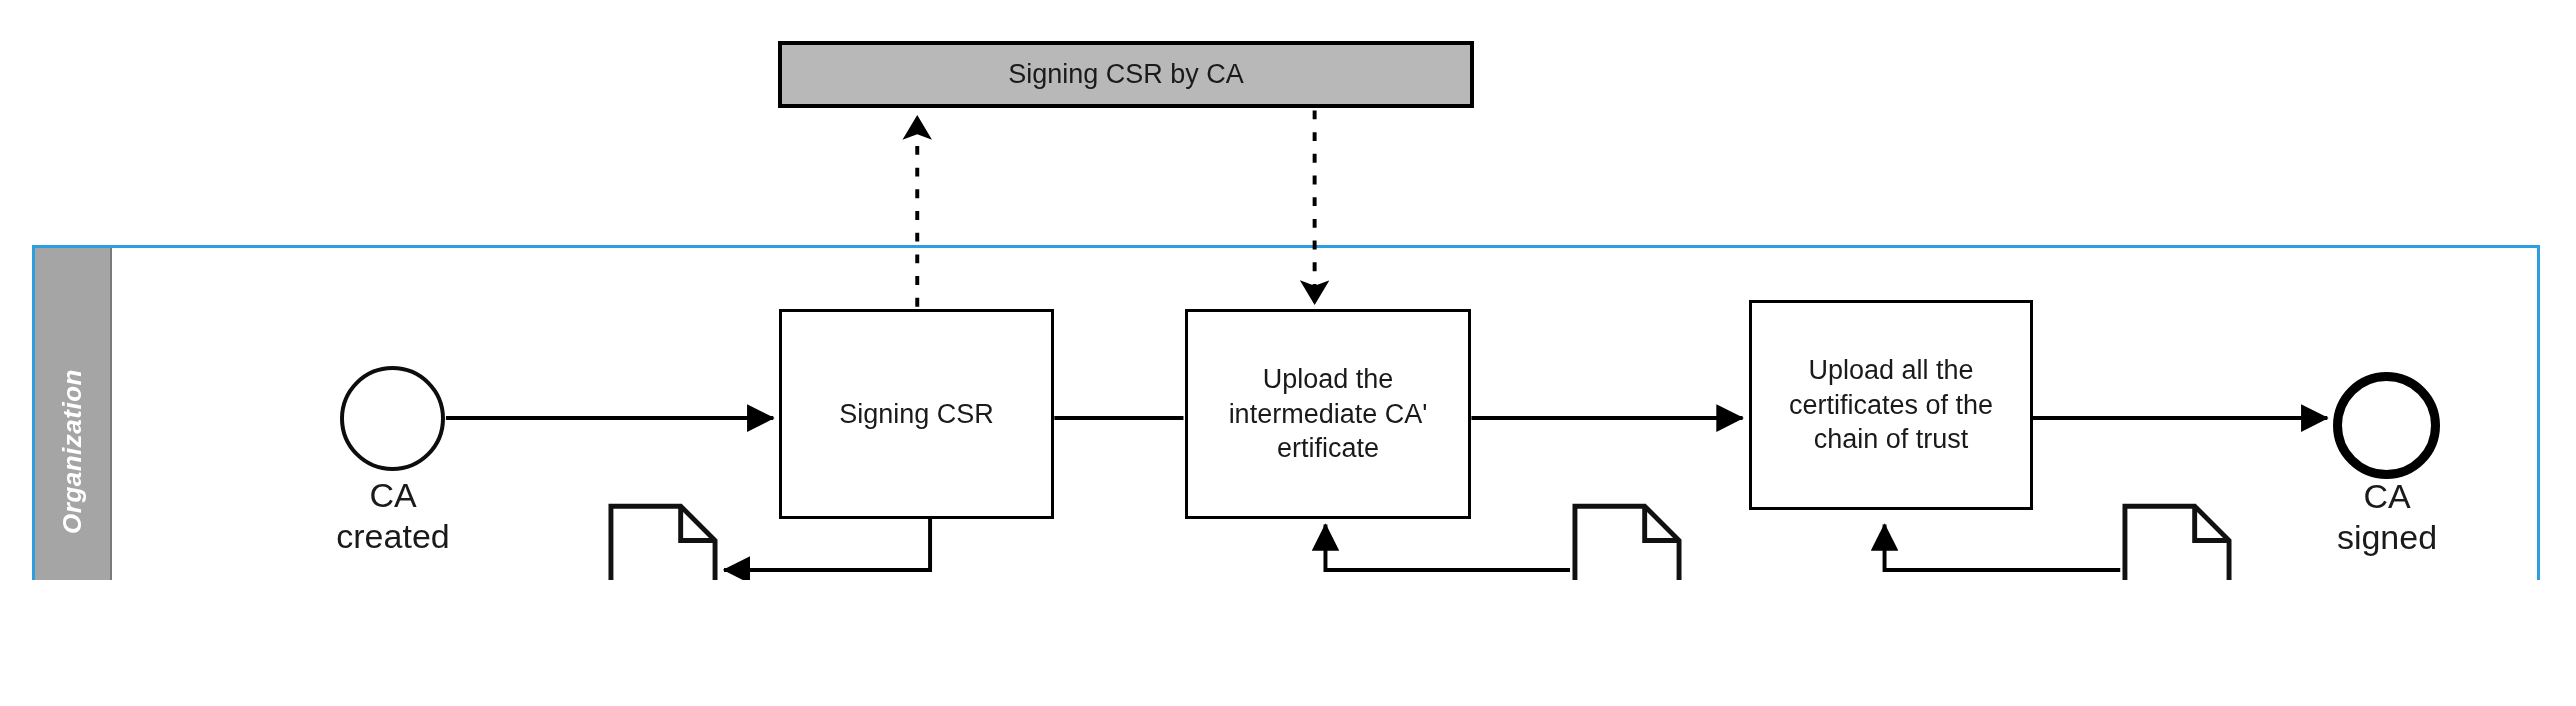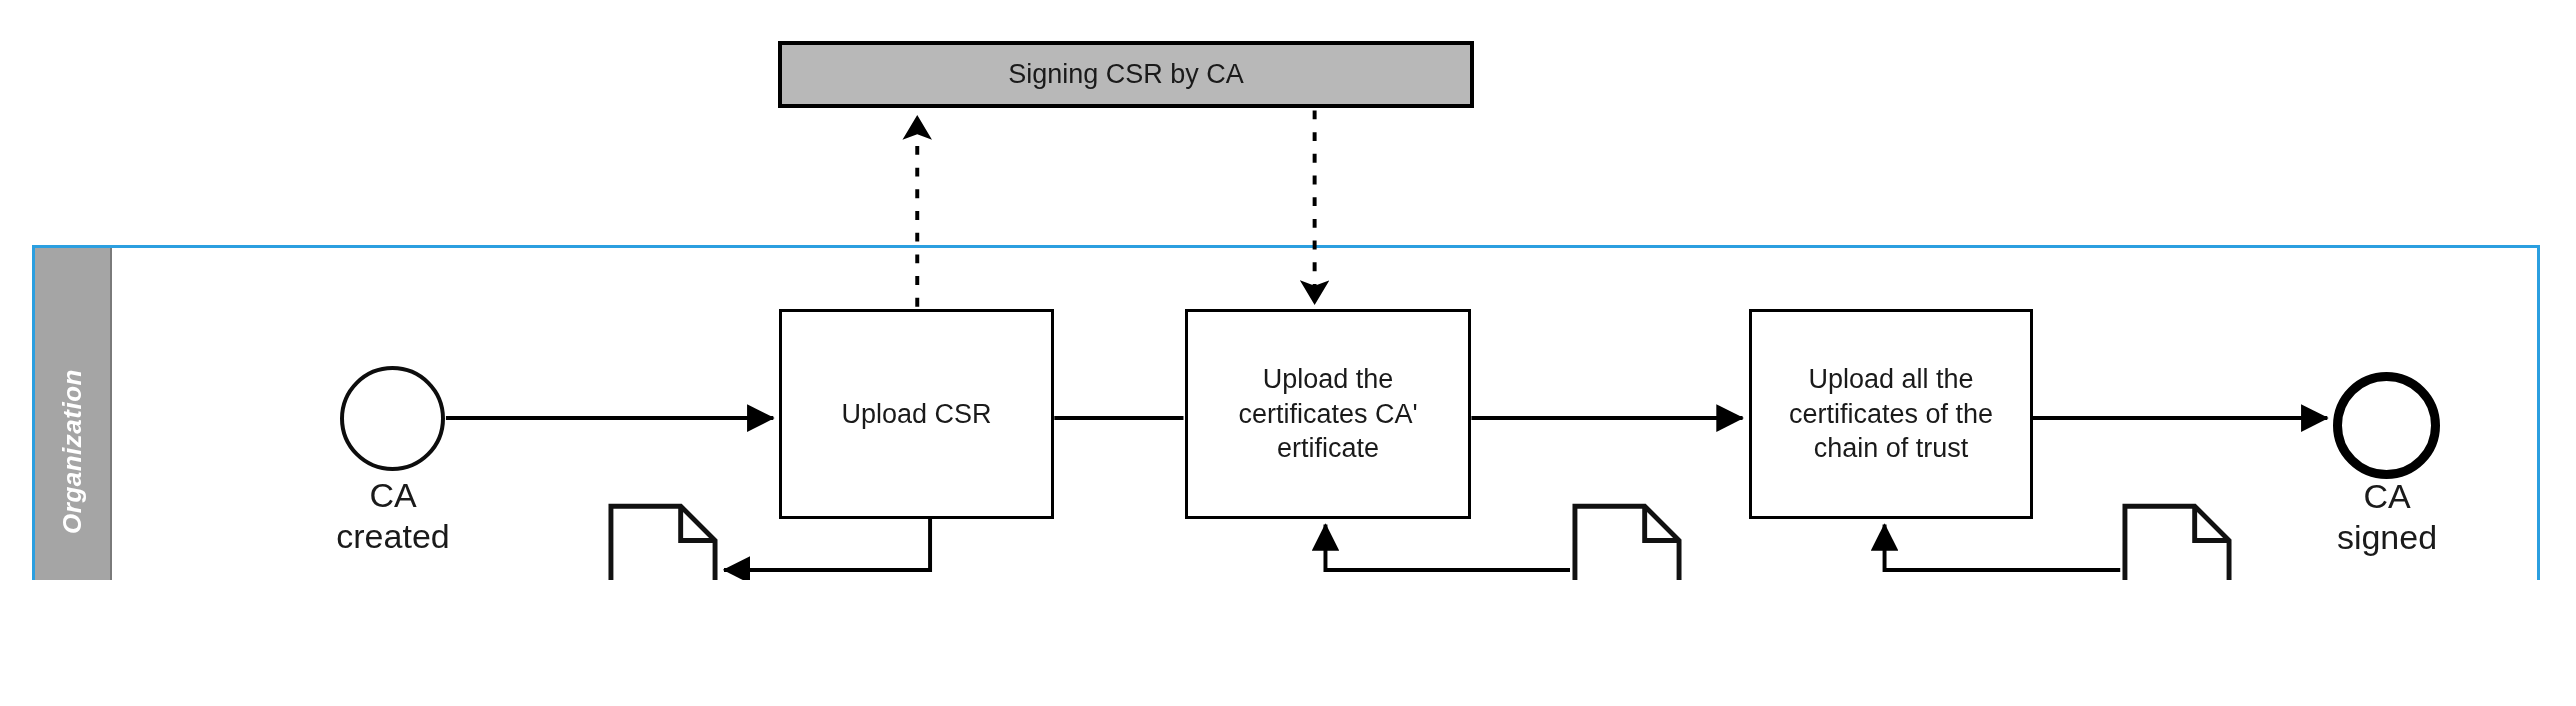--- a/index.html
+++ b/index.html
@@ -137,30 +137,30 @@
     <div class="pool-lane-band">
       <span class="pool-lane-label">Organization</span>
     </div>
   </div>
 
   <div class="event start" style="left:340px; top:366px; width:105px; height:105px;"></div>
   <div class="event-label" style="left:314px; top:475px; width:158px;">CA
 created</div>
 
   <div class="task" style="left:779px; top:309px; width:275px; height:210px;">
-    <span class="task-label">Upload CSR</span>
+    <span class="task-label">Signing CSR</span>
   </div>
 
   <div class="task" style="left:1185px; top:309px; width:286px; height:210px;">
     <span class="task-label">Upload the
-certificates CA'
+intermediate CA'
 ertificate</span>
   </div>
 
-  <div class="task" style="left:1749px; top:309px; width:284px; height:210px;">
+  <div class="task" style="left:1749px; top:300px; width:284px; height:210px;">
     <span class="task-label">Upload all the
 certificates of the
 chain of trust</span>
   </div>
 
   <div class="event end" style="left:2333px; top:372px; width:107px; height:107px;"></div>
   <div class="event-label" style="left:2308px; top:476px; width:158px;">CA
 signed</div>
 
   <svg class="doc" style="left:608px; top:503px;" width="110" height="136" viewBox="0 0 112 138">

